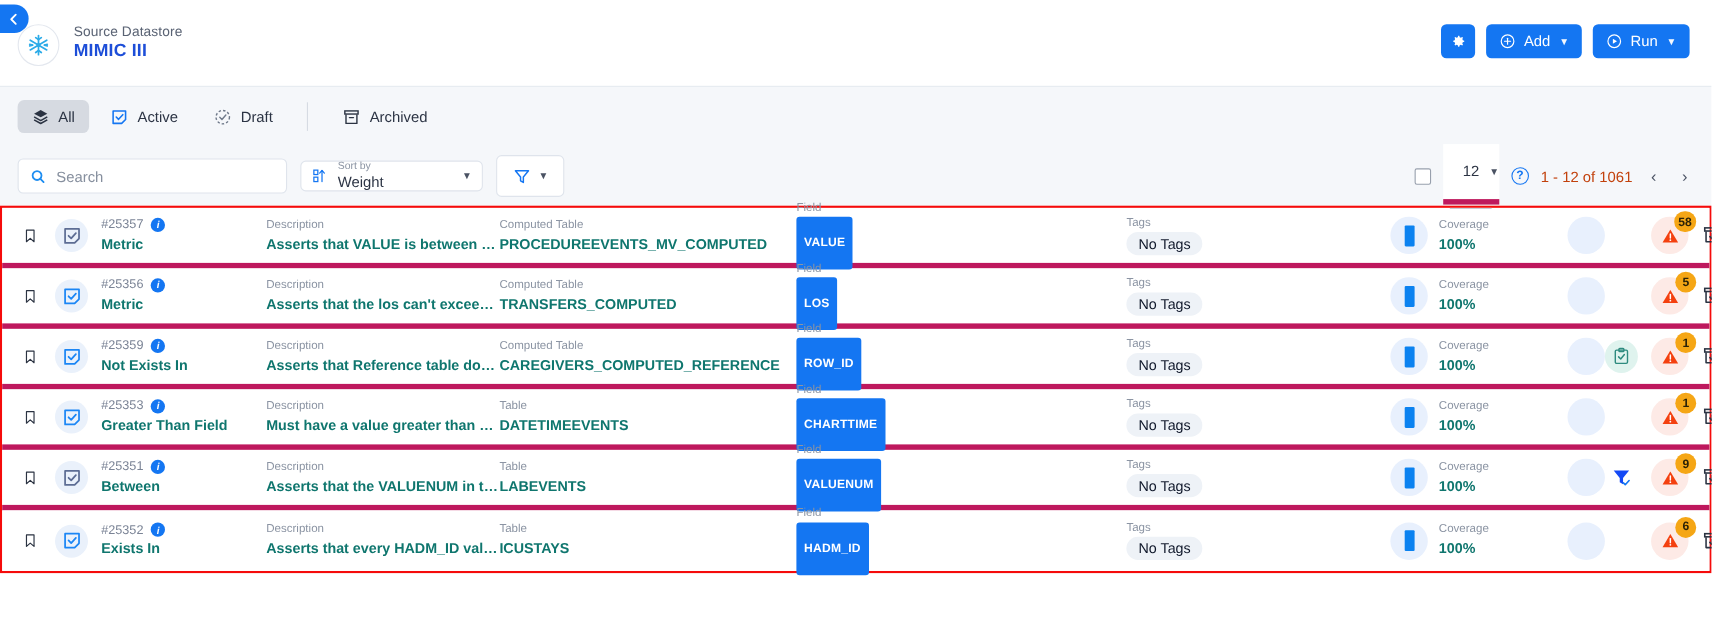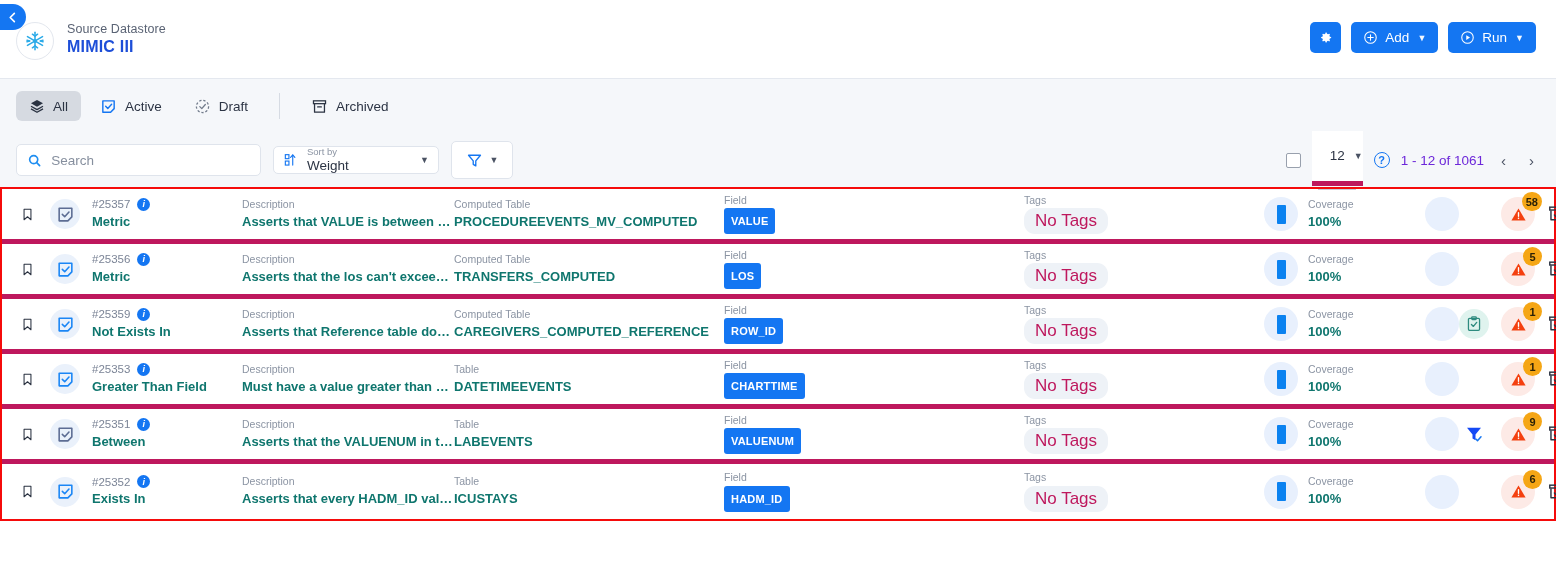--- a/index.html
+++ b/index.html
@@ -84,21 +84,21 @@
   }
 
   .pager { margin-left: auto; display: flex; align-items: center; gap: 11px; }
   .pg-check { width: 15px; height: 15px; border: 1.5px solid #98a0ad; border-radius: 2px; background:#fff; }
   .pg-size { display: flex; flex-direction: column; align-items: center; }
   .pg-size .row { display: flex; align-items: center; gap: 9px; font-size: 13.5px; color: #2c3444; }
   .pg-size .underline { width: 38px; height: 1px; background: #c8ceda; margin-top: 3px; }
   .help-ic { width: 16px; height: 16px; border-radius: 50%; border: 1.6px solid #1476f2;
              color: #1476f2; font-size: 11px; display: flex; align-items: center;
              justify-content: center; font-weight: bold; }
-  .pg-range { font-size: 13.5px; color: #6d28d9; white-space: nowrap; text-align: center; }
+  .pg-range { font-size: 13.5px; color: #c2410c; white-space: nowrap; text-align: center; }
   .pg-arrow { color: #4a5263; font-size: 15px; cursor: pointer; padding: 0 6px; }
 
   
   .table-outline { border: 2.5px solid #f50b0b; border-top: 2.5px solid #f50b0b; }
   .row {
     display: flex; align-items: center; height: 55px;
     border-bottom: 5px solid #be185d; background: #fff; padding-left: 18px;
   }
   .row:last-child { border-bottom: none; }
   .bookmark { width: 30px; flex: none; display: flex; align-items: center; }
@@ -114,24 +114,24 @@
   .id-line { display: flex; align-items: center; gap: 7px; }
   .id-num { font-size: 11.5px; color: #7b8496; }
   .info-ic { width: 13px; height: 13px; border-radius: 50%; background: #1476f2; color: #fff;
              font-size: 9px; font-weight: bold; display: flex; align-items: center;
              justify-content: center; font-style: italic; flex: none; }
   .c-desc { width: 212px; flex: none; }
   .c-table { width: 270px; flex: none; }
   .c-field { width: 300px; flex: none; }
   .badge-field {
     background: #1476f2; color: #fff; font-size: 11px; font-weight: bold;
-    border-radius: 3px; padding: 7px 7px; align-self: flex-start; letter-spacing: .2px;
+    border-radius: 3px; padding: 18px 7px; align-self: flex-start; letter-spacing: .2px;
   }
   .c-tags { width: 240px; flex: none; }
-  .tag-pill { background: #eef2f7; color: #be185d; font-size: 17px;
+  .tag-pill { background: #eef2f7; color: #0f172a; font-size: 13px;
               border-radius: 11px; padding: 3px 11px; align-self: flex-start; }
   .cov-wrap { display: flex; align-items: center; gap: 10px; width: 155px; flex: none; }
   .cov-circle { width: 34px; height: 34px; border-radius: 50%; background: #e8f0fd;
                 display: flex; align-items: center; justify-content: center; flex: none; }
   .cov-bar { width: 9px; height: 19px; background: #0b82f0; border-radius: 1px; }
   .partial-circle { width: 34px; height: 34px; border-radius: 50%; background: #e8f0fd;
                     flex: none; margin-left: 6px; }
   .row-end { margin-left: auto; display: flex; align-items: center; gap: 12px; padding-right: 16px; }
   .extra-ic { width: 30px; height: 30px; border-radius: 50%; display: flex;
               align-items: center; justify-content: center; flex: none; }

